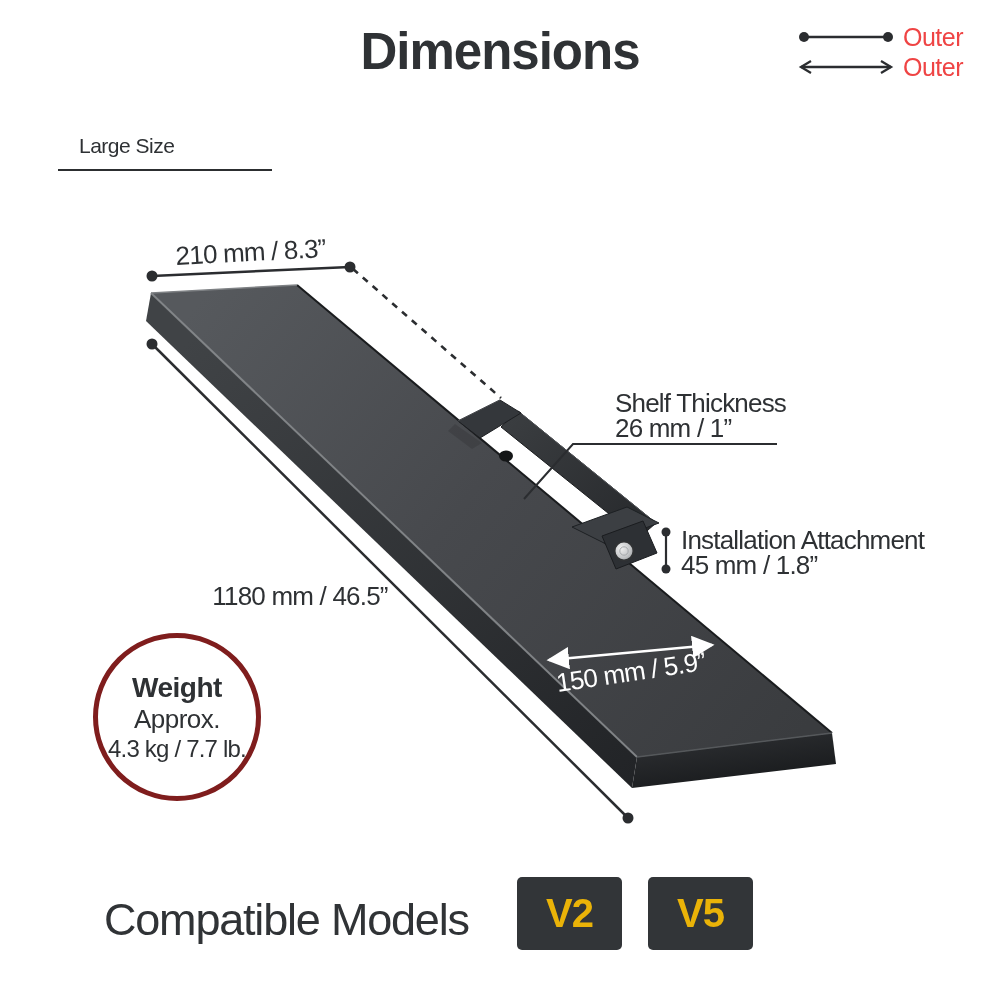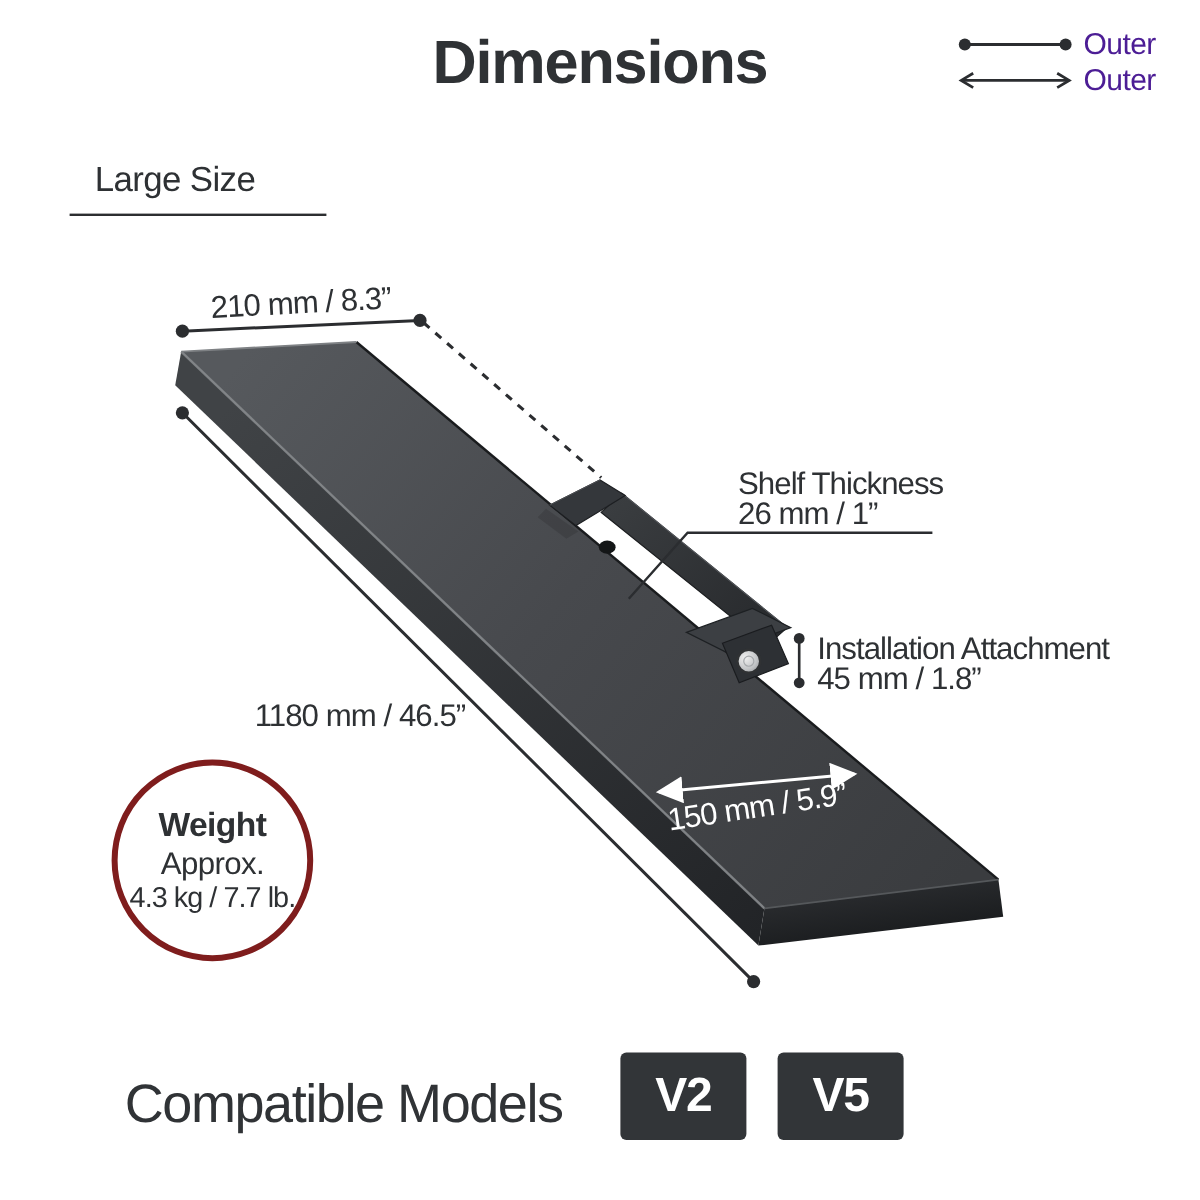--- a/index.html
+++ b/index.html
@@ -6,44 +6,44 @@
   .canvas{
     position:relative;width:1000px;height:1000px;background:#ffffff;overflow:hidden;
     font-family:"Liberation Sans",sans-serif;color:#2e3134;
   }
   .title{
     position:absolute;top:22px;left:0;right:0;text-align:center;
     font-size:51px;font-weight:bold;letter-spacing:-1px;color:#2f3235;
   }
   .legend{position:absolute;top:22px;left:798px;width:200px;}
   .legend-row{display:flex;align-items:center;gap:9px;height:30px;}
-  .legend-row span{font-size:25px;letter-spacing:-0.5px;color:#4c1d95;}
+  .legend-row span{font-size:25px;letter-spacing:-0.5px;color:#ef4444;}
   .size-label{
     position:absolute;left:58px;top:134px;width:214px;box-sizing:border-box;
     padding:0 0 11px 21px;border-bottom:2px solid #2c2e30;
-    font-size:29px;letter-spacing:-0.5px;color:#2e3134;
+    font-size:21px;letter-spacing:-0.5px;color:#2e3134;
   }
   .scene{position:absolute;left:0;top:0;}
   .scene text{font-family:"Liberation Sans",sans-serif;font-size:26px;fill:#2e3134;letter-spacing:-0.8px;}
   .scene text.white{fill:#ffffff;}
   .weight{
     position:absolute;left:93px;top:633px;width:168px;height:168px;box-sizing:border-box;
     border:5px solid #7f1d1d;border-radius:50%;background:#fff;
     display:flex;flex-direction:column;align-items:center;justify-content:center;
     line-height:1.18;text-align:center;
   }
   .weight .w1{font-size:28px;font-weight:bold;letter-spacing:-0.5px;}
   .weight .w2{font-size:26px;letter-spacing:-0.5px;}
   .weight .w3{font-size:24px;letter-spacing:-0.8px;white-space:nowrap;}
   .footer-label{
     position:absolute;left:104px;top:894px;font-size:45px;letter-spacing:-1.2px;color:#303336;text-align:center;
   }
   .models{position:absolute;left:517px;top:877px;display:flex;gap:26px;}
   .model-badge{
-    width:105px;height:73px;background:#323538;border-radius:5px;color:#ffffff;
+    width:105px;height:73px;background:#323538;border-radius:5px;color:#eab308;
     display:flex;align-items:center;justify-content:center;
     font-size:40px;font-weight:bold;letter-spacing:-1px;
   }
 </style>
 </head>
 <body>
 
 <div class="canvas">
 
   <div class="title">Dimensions</div>

